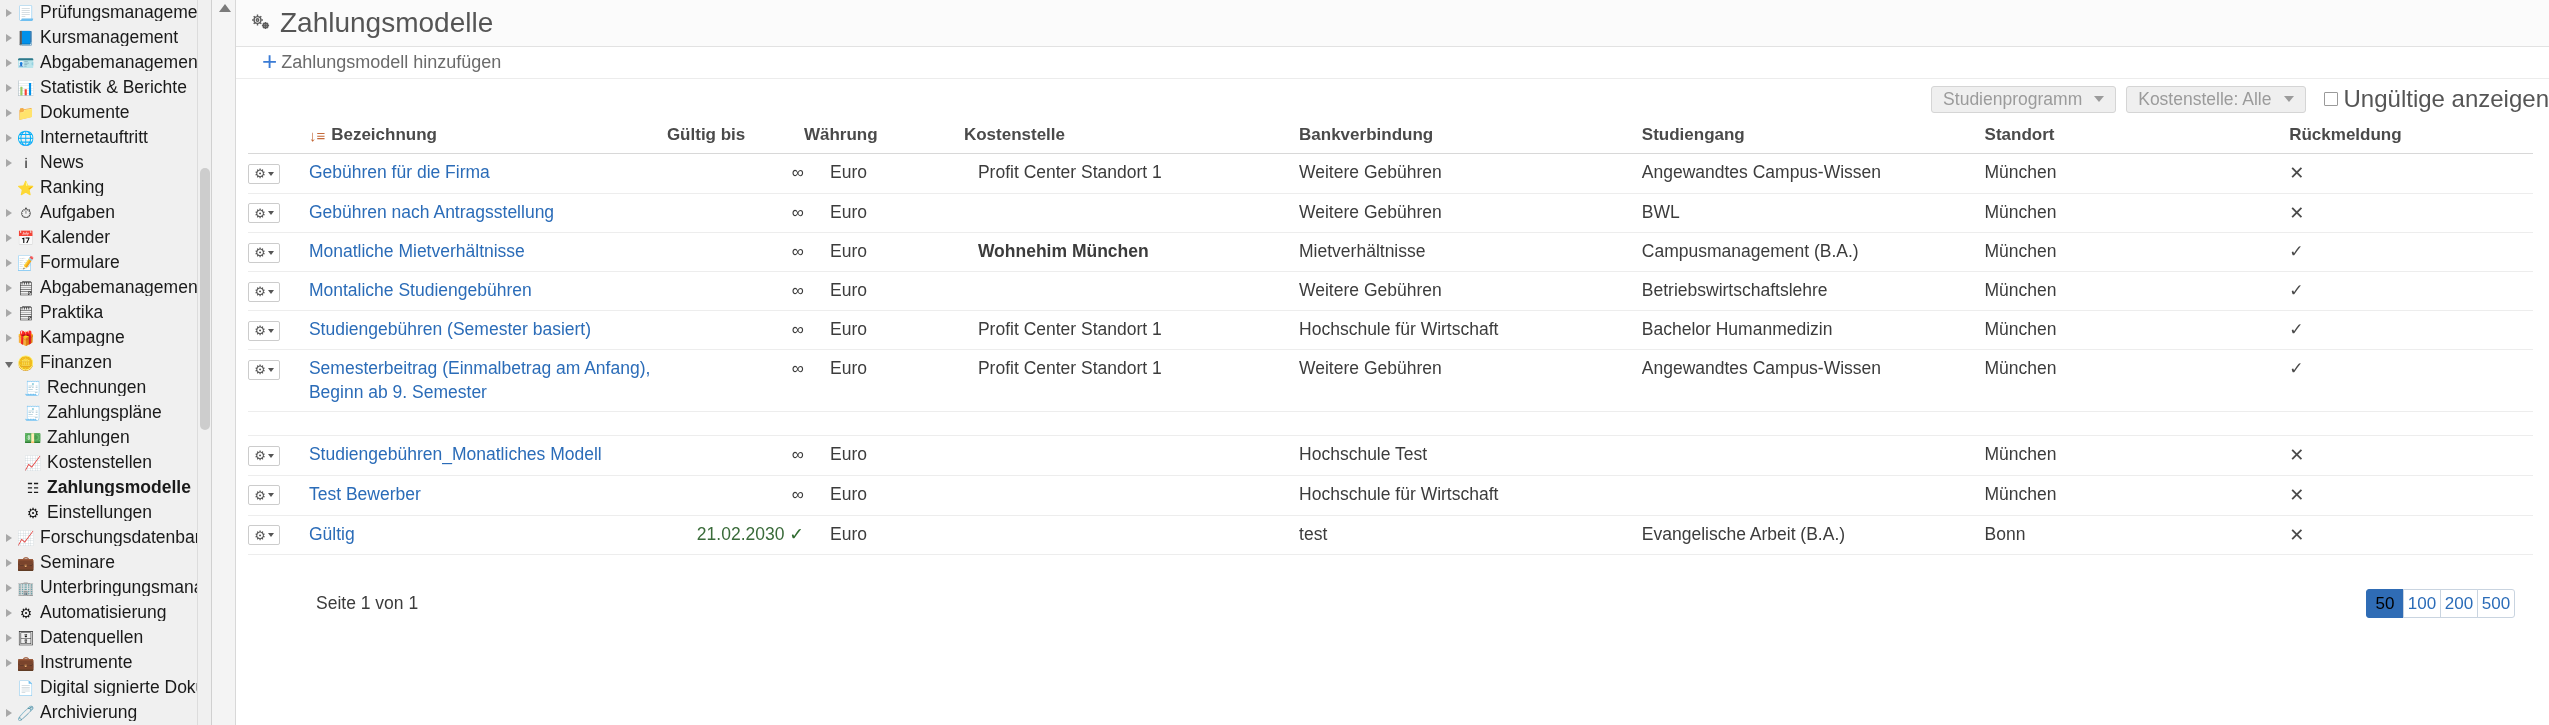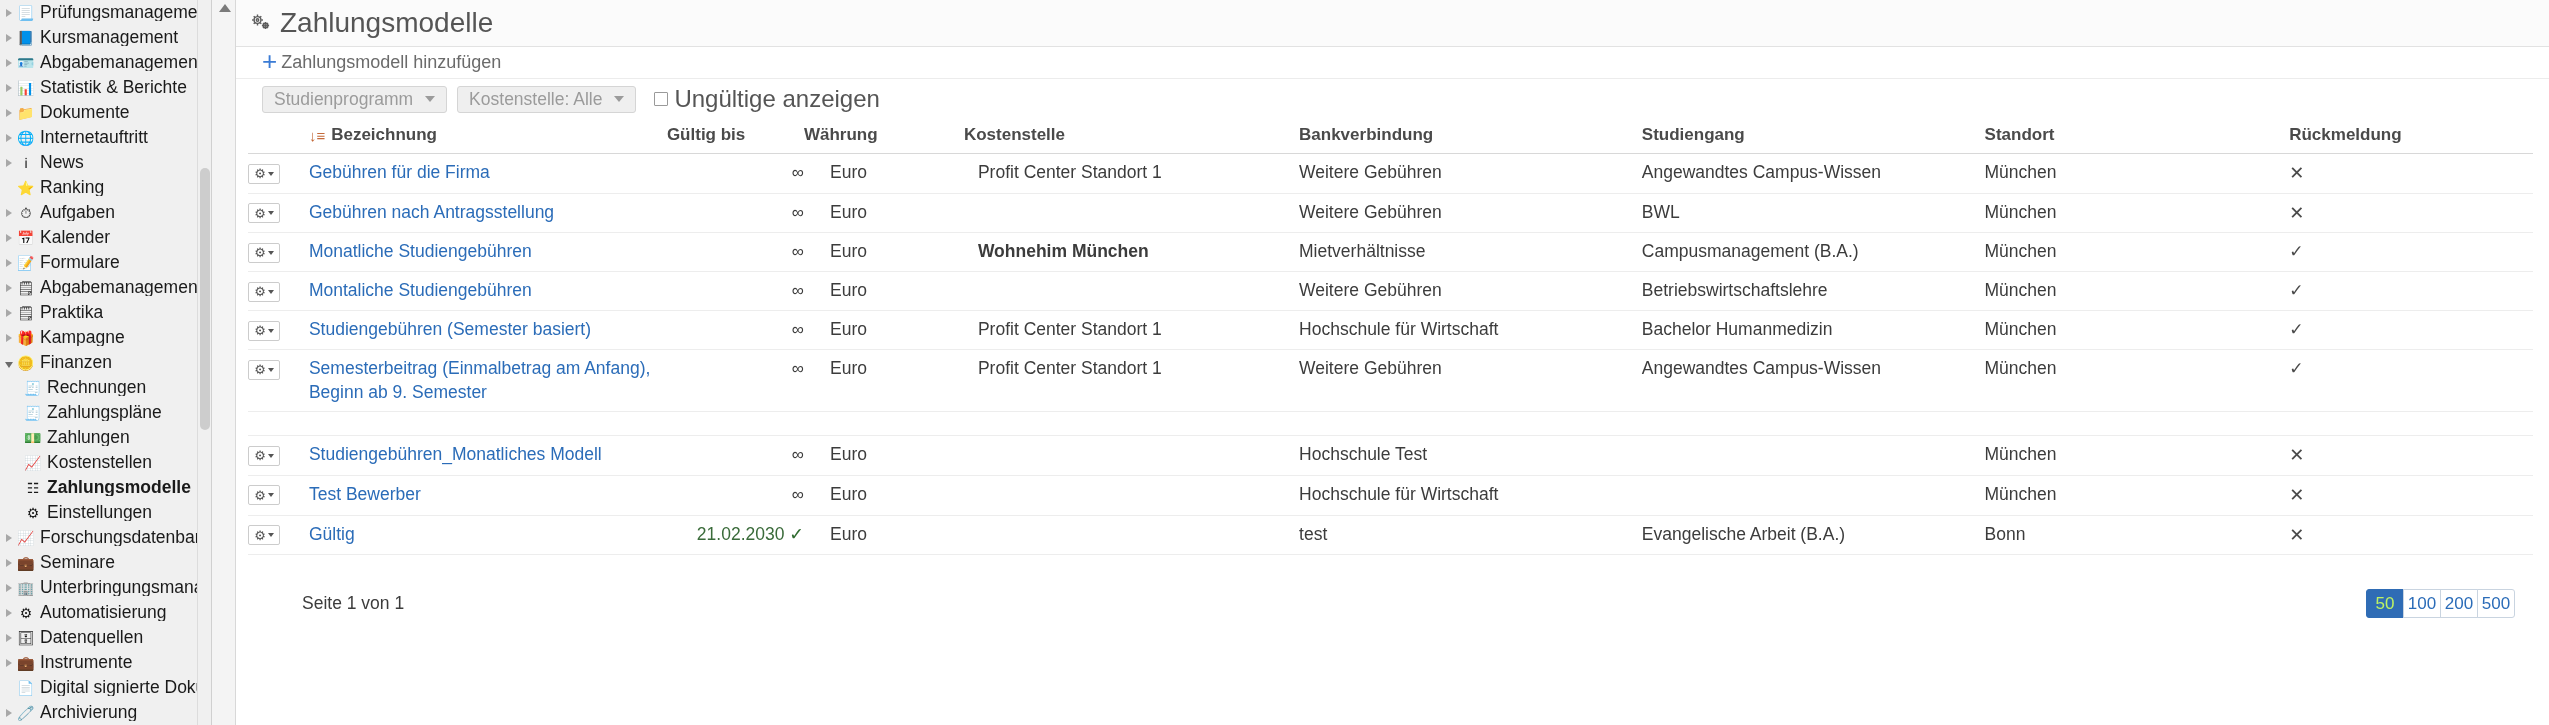--- a/index.html
+++ b/index.html
@@ -118,20 +118,21 @@
   .plus {
     color:#3a7bd5; font-size: 26px; line-height: 0.7; font-weight: 500;
     position: relative; top: -1px;
   }
   .add-link .lbl { color:#6b6b6b; }
 
   .filter-bar {
     height: 40px; display:flex; align-items:center; gap:10px;
     padding-left: 26px;
     background: #fff;
+    justify-content: flex-end;
   }
   .fbtn {
     height: 27px;
     background: #efefef;
     border: 1px solid #d5d5d5;
     border-radius: 3px;
     display:flex; align-items:center; gap: 12px;
     padding: 0 11px;
     color: #9b9b9b; font-size: 17.5px;
     cursor: pointer;
@@ -194,34 +195,34 @@
   .table-wrap { padding-left: 12px; padding-right: 16px; }
 
   .spacer-row td { border-bottom: 1px solid #d8d8d8; height: 24px; }
 
   
   .pager {
     display:flex; align-items:center;
     padding: 34px 18px 0 0;
     position: relative;
   }
-  .page-info { font-size: 17.5px; color: #3c3c3c; margin-left: 54px; }
+  .page-info { font-size: 17.5px; color: #3c3c3c; margin-left: 68px; }
   .pg-btns { margin-left: auto; display:flex; }
   .pg {
     min-width: 38px; height: 29px;
     border: 1px solid #c9d4e0;
     background: #fff;
     color: #2b6cb8;
     display:flex; align-items:center; justify-content:center;
     font-size: 17px; cursor:pointer;
     margin-left: -1px;
   }
   .pg:first-child { border-radius: 3px 0 0 3px; }
   .pg:last-child { border-radius: 0 3px 3px 0; }
-  .pg.active { background: #2f6cb5; border-color:#2f6cb5; color:#bef264; }
+  .pg.active { background: #2f6cb5; border-color:#2f6cb5; color:#000000; }
 </style>
 </head>
 <body>
 
 <div class="app">
 
   <nav class="sidebar">
     <div id="nav-list">
         <div class="nav-item">
           <span class="arrow closed"></span>
@@ -468,21 +469,21 @@
               <td>Weitere Gebühren</td>
               <td>BWL</td>
               <td>München</td>
               <td><span class="xmark">✕</span></td>
             </tr>
             <tr class="row">
               <td><span class="gear-btn">
                   <span class="gear-glyph">⚙</span>
                   <span class="gear-caret"></span>
                 </span></td>
-              <td><span class="lnk">Monatliche Studiengebühren</span></td>
+              <td><span class="lnk">Monatliche Mietverhältnisse</span></td>
               <td class="c-right"><span class="inf">∞</span></td>
               <td style="padding-left: 26px;">Euro</td>
               <td style="padding-left: 14px; font-weight: bold;">Wohnehim München</td>
               <td>Mietverhältnisse</td>
               <td>Campusmanagement (B.A.)</td>
               <td>München</td>
               <td><span class="checkmark">✓</span></td>
             </tr>
             <tr class="row">
               <td><span class="gear-btn">

